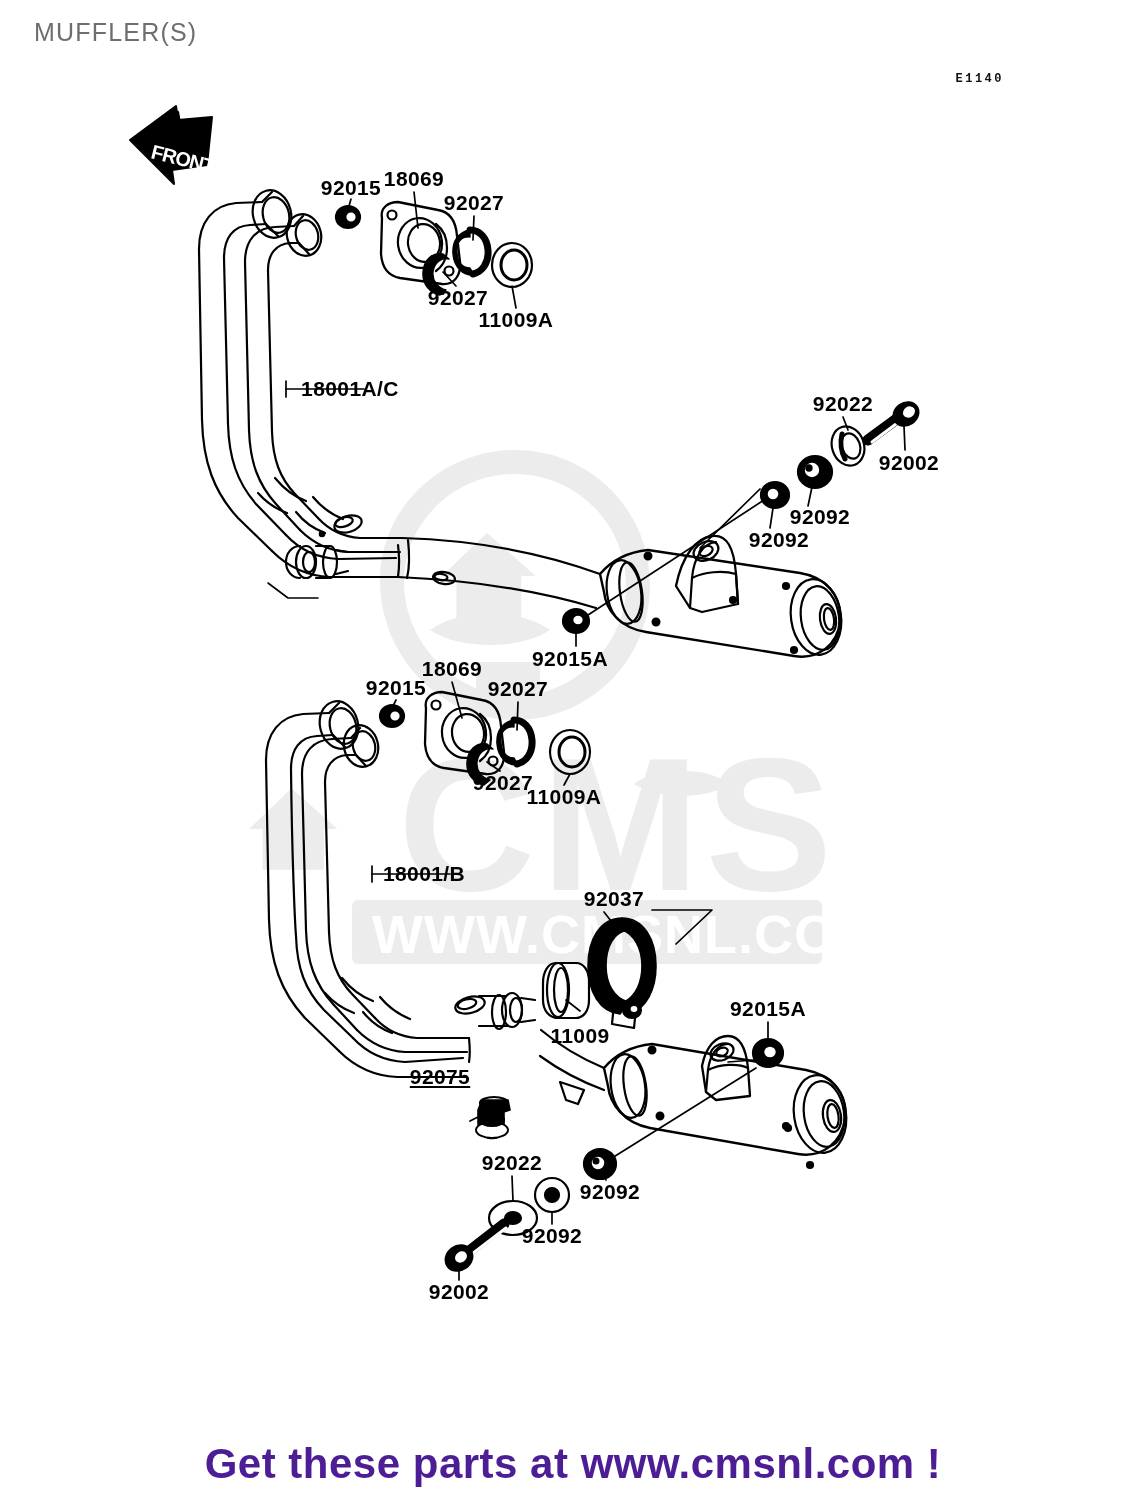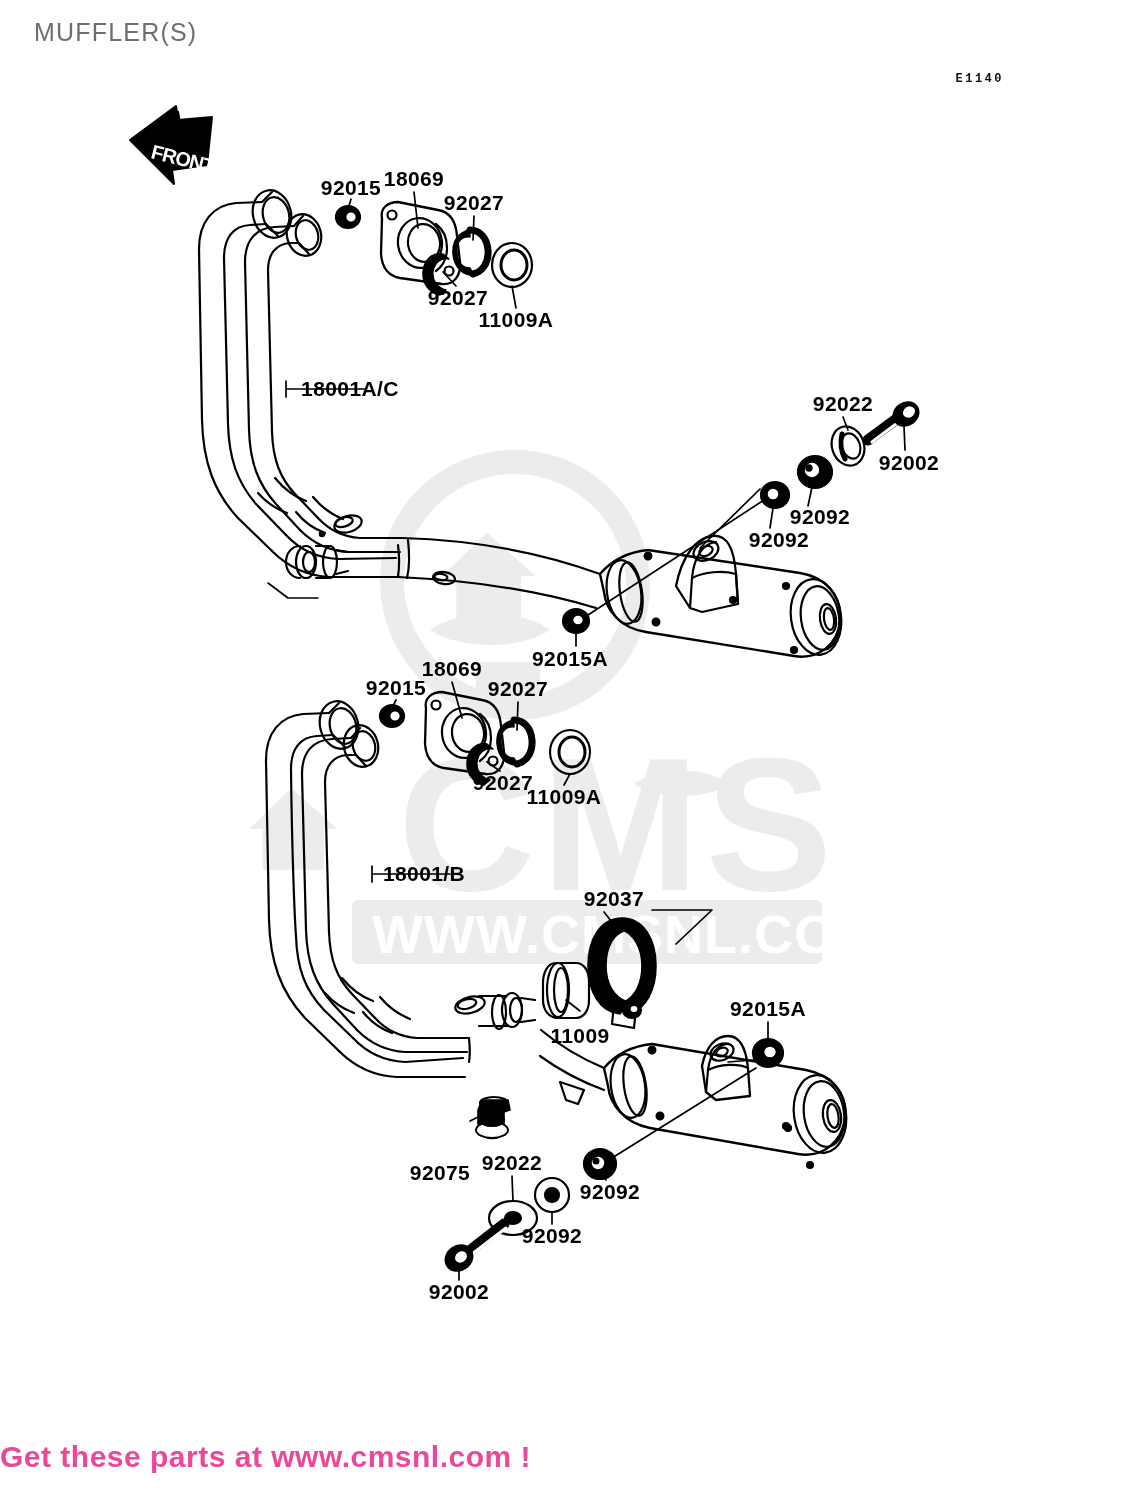--- a/index.html
+++ b/index.html
@@ -47,23 +47,24 @@
     color: #111111;
     white-space: nowrap;
   }
 
   
   .footer-cta {
     position: absolute;
     left: 0;
     right: 0;
     top: 1440px;
-    font-size: 30px;
+    text-align: center;
+    font-size: 42px;
     font-weight: 700;
-    color: #ec4899;
+    color: #4c1d95;
     letter-spacing: 0.5px;
     white-space: nowrap;
   }
 
   
   .canvas {
     position: absolute;
     left: 0;
     top: 0;
     width: 1146px;
@@ -477,20 +478,20 @@
       <div class="part-label" style="left: 570px; top: 659px;">92015A</div>
       <div class="part-label" style="left: 396px; top: 688px;">92015</div>
       <div class="part-label" style="left: 452px; top: 669px;">18069</div>
       <div class="part-label" style="left: 518px; top: 689px;">92027</div>
       <div class="part-label" style="left: 503px; top: 783px;">92027</div>
       <div class="part-label" style="left: 564px; top: 797px;">11009A</div>
       <div class="part-label" style="left: 424px; top: 874px; text-align: center;">18001/B</div>
       <div class="part-label" style="left: 614px; top: 899px;">92037</div>
       <div class="part-label" style="left: 580px; top: 1023px; margin-top: 13px;">11009</div>
       <div class="part-label" style="left: 768px; top: 1009px;">92015A</div>
-      <div class="part-label" style="left: 440px; top: 1173px;">92075</div>
+      <div class="part-label" style="left: 440px; top: 1077px; text-decoration: underline;">92075</div>
       <div class="part-label" style="left: 512px; top: 1163px;">92022</div>
       <div class="part-label" style="left: 610px; top: 1192px;">92092</div>
       <div class="part-label" style="left: 552px; top: 1236px;">92092</div>
       <div class="part-label" style="left: 459px; top: 1292px;">92002</div>
     </div>
 
 </div>
 
 </body></html>

